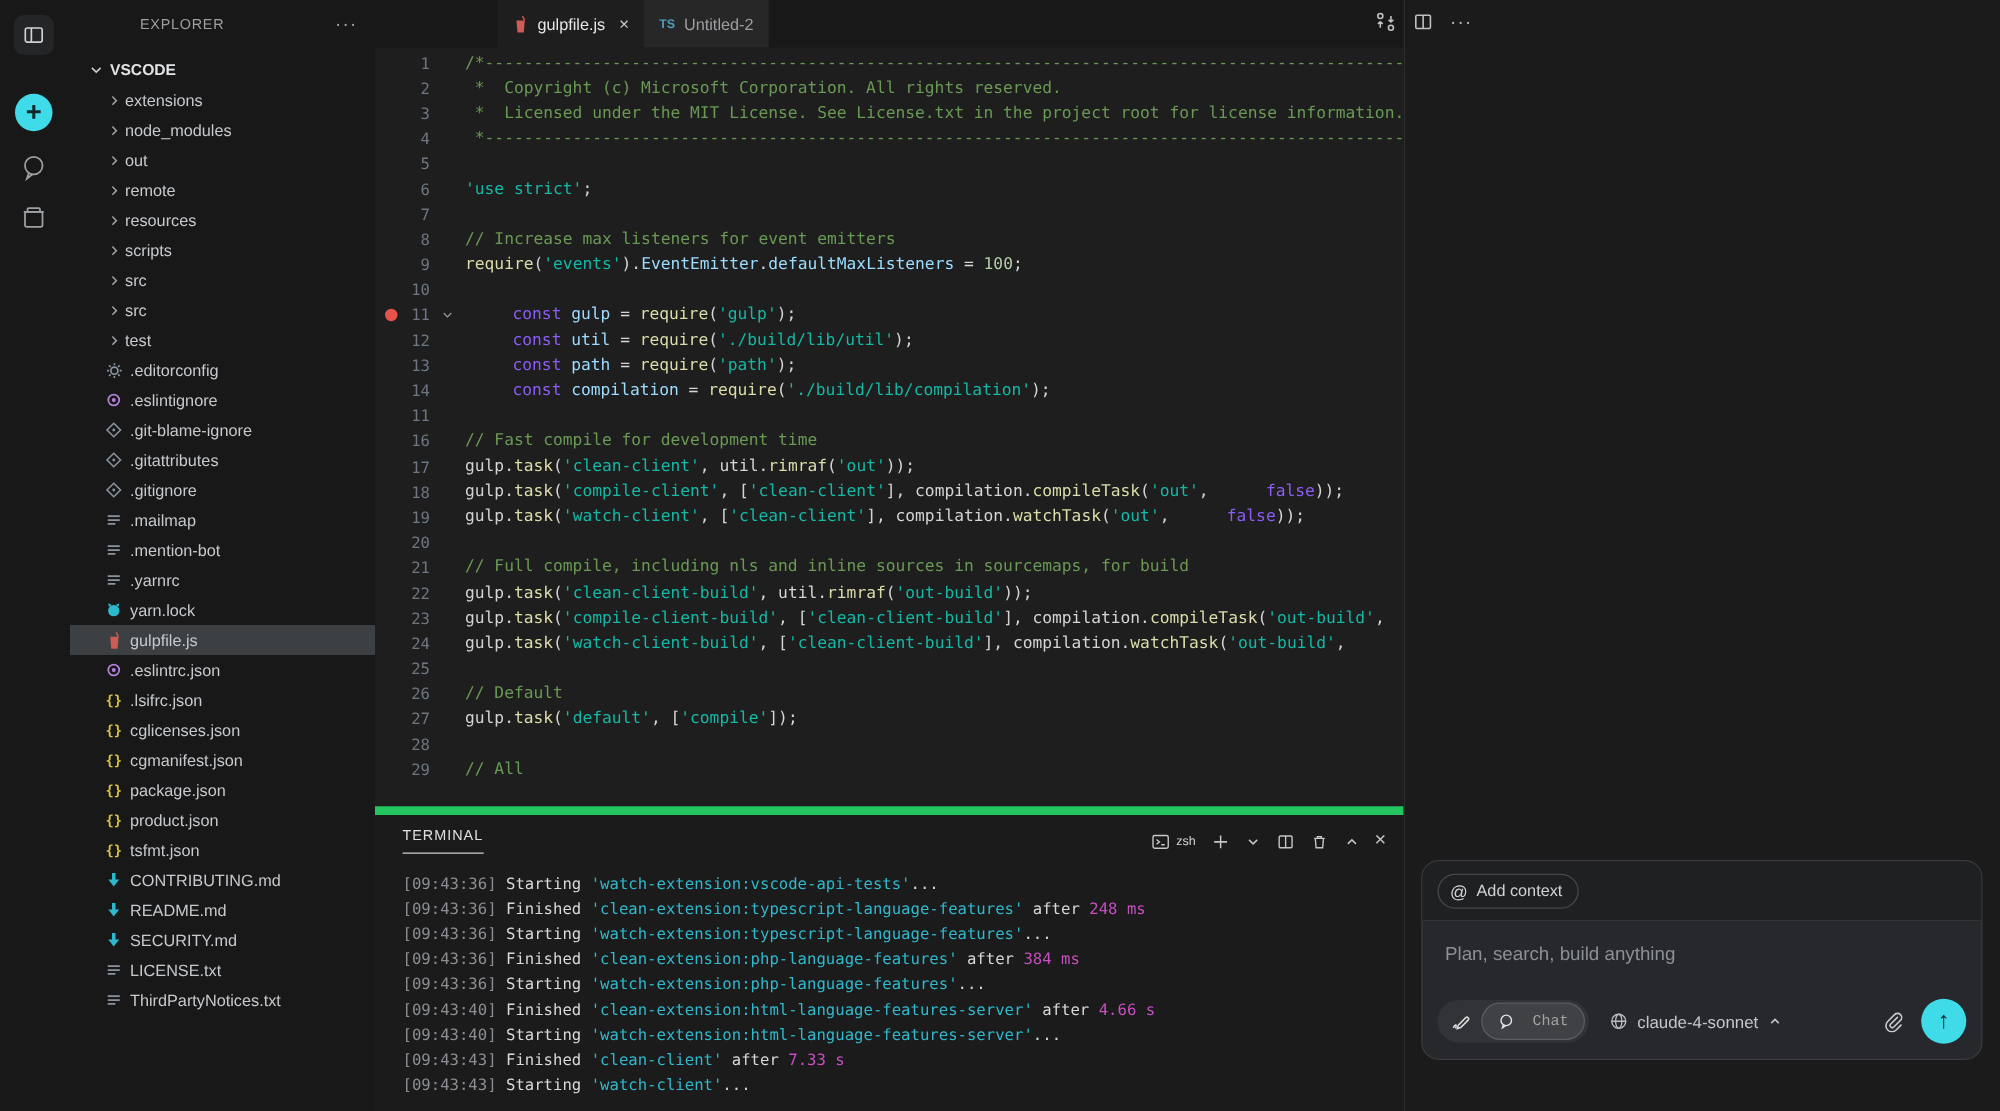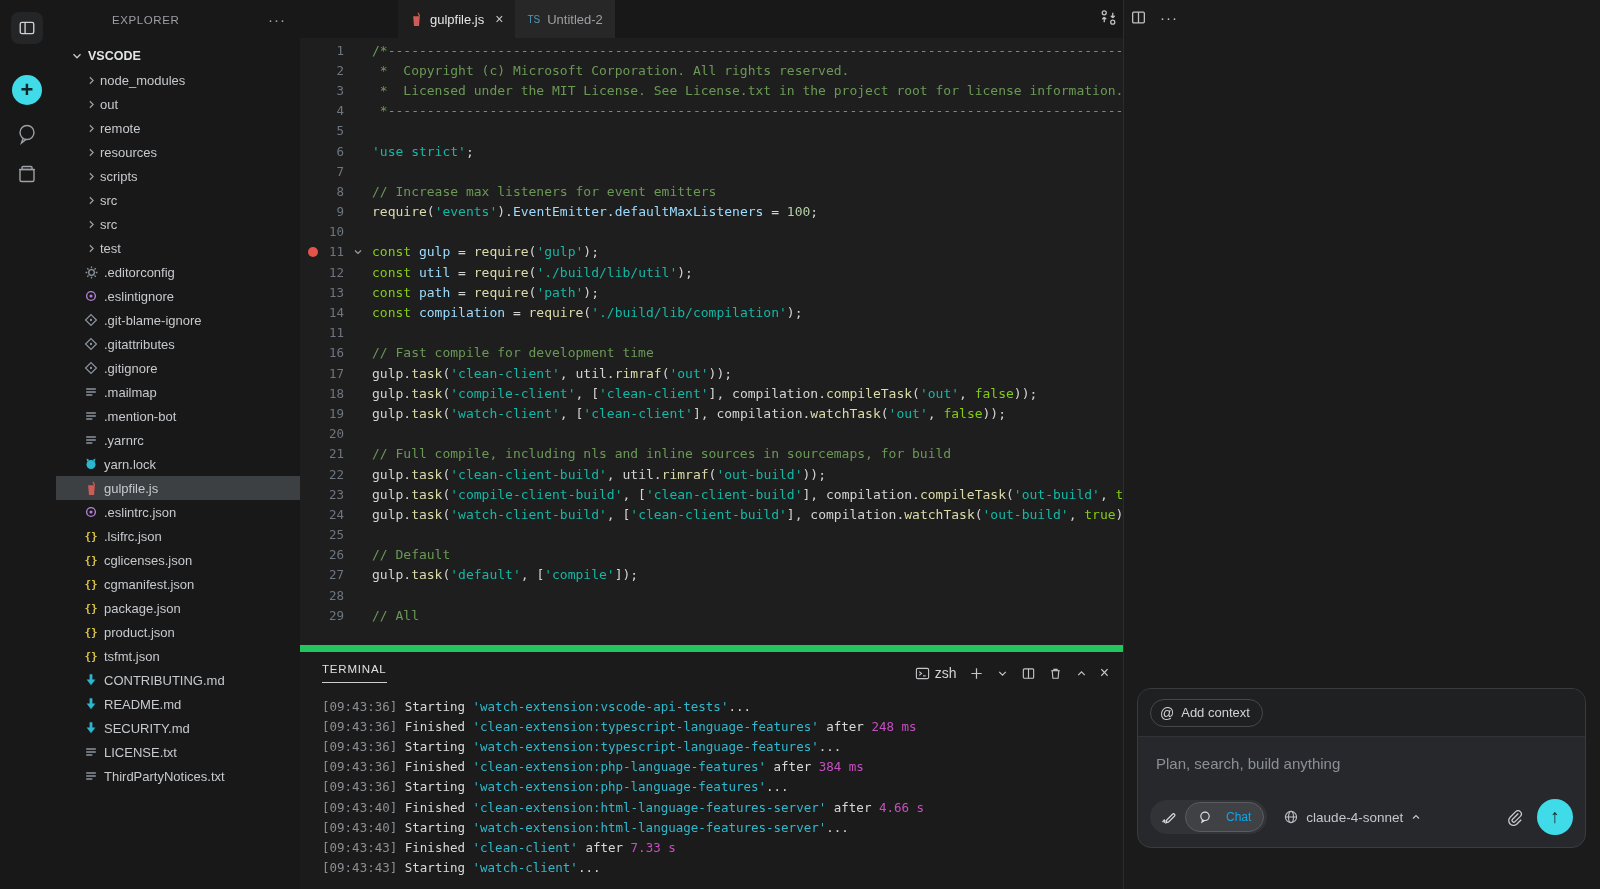--- a/index.html
+++ b/index.html
@@ -24,71 +24,71 @@
   #explorer-title{font-size:11.5px;letter-spacing:.6px;color:#9d9fa3;margin-left:36px;}
   #explorer-menu{color:#a8aaad;font-size:15px;letter-spacing:1px;cursor:pointer;line-height:10px;}
   #tree{position:absolute;left:0;top:44px;right:0;}
   .root-row{display:flex;align-items:center;height:24px;padding-left:14px;font-weight:700;font-size:12.5px;color:#e2e4e6;cursor:pointer;}
   .root-row .icon{margin-right:4px;}
   .tree-row{display:flex;align-items:center;height:24px;padding-left:26px;font-size:13px;color:#c6c9cd;cursor:pointer;white-space:nowrap;}
   .tree-row.selected{background:#3d4043;}
   .tree-row .twirl{width:18px;color:#9da0a5;}
   .tree-row .ficon{width:18px;margin-right:4px;}
   .json-glyph{font-family:"DejaVu Sans Mono",monospace;font-size:11px;font-weight:700;color:#d9c247;}
-  .ts-glyph{font-family:"Liberation Sans",sans-serif;font-size:10px;font-weight:400;color:#519aba;}
+  .ts-glyph{font-family:"Liberation Sans",sans-serif;font-size:10px;font-weight:700;color:#519aba;}
 
   
   #editor-group{position:absolute;left:300px;top:0;width:823px;height:645px;background:#1e1e1e;}
   #tabbar{position:absolute;left:0;top:0;width:100%;height:38px;background:#181818;display:flex;}
   .tab{display:flex;align-items:center;gap:7px;padding:0 12px;height:38px;font-size:13px;cursor:pointer;}
   .tab.active{background:#1e1e1e;color:#e6e6e6;}
   .tab.inactive{background:#272727;color:#9d9fa3;}
   .tab .close{color:#c8c8c8;font-size:14px;margin-left:4px;cursor:pointer;}
   #tab-spacer{width:98px;background:#181818;}
   #code{position:absolute;left:0;top:40px;width:100%;height:605px;overflow:hidden;}
   .code-line{position:relative;display:flex;height:20.2px;align-items:center;white-space:pre;}
   .gutter{width:44px;text-align:right;color:#6e7681;font-size:12.5px;flex:0 0 auto;}
   .foldcol{width:28px;flex:0 0 auto;display:flex;align-items:center;justify-content:center;color:#9da0a5;}
   .bp{position:absolute;left:8px;top:50%;margin-top:-5px;width:10px;height:10px;border-radius:50%;background:#e5534b;}
   .src{font-family:"DejaVu Sans Mono",monospace;font-size:13px;white-space:pre;}
-  .tk-cm{color:#6a9955;} .tk-st{color:#14b8a6;} .tk-kw{color:#84cc16;}
+  .tk-cm{color:#6a9955;} .tk-st{color:#14b8a6;} .tk-kw{color:#8b5cf6;margin-left:38px;}
   .tk-vr{color:#9cdcfe;} .tk-fn{color:#dcdcaa;} .tk-pl{color:#d4d4d4;} .tk-nm{color:#b5cea8;}
 
   
   #editor-actions{position:absolute;left:1100px;top:9px;display:flex;gap:13px;align-items:center;color:#bfc1c4;z-index:5;}
   #editor-actions .icon{cursor:pointer;}
   .dots{font-size:15px;letter-spacing:1px;color:#bfc1c4;cursor:pointer;line-height:10px;}
 
   
   #terminal{position:absolute;left:300px;top:645px;width:823px;height:244px;background:#1b1b1b;border-top:7px solid #22c55e;}
   #term-header{position:absolute;left:22px;top:8px;right:14px;height:26px;display:flex;align-items:center;}
   #term-title{font-size:11.5px;letter-spacing:.8px;color:#e0e0e0;border-bottom:1.5px solid #cfcfcf;padding-bottom:7px;cursor:pointer;}
   #term-actions{margin-left:auto;display:flex;align-items:center;gap:12px;color:#c3c5c8;}
   #term-actions .icon{cursor:pointer;}
   #shell-badge{display:flex;align-items:center;gap:5px;cursor:pointer;}
-  #shell-label{font-size:14px;color:#d0d2d4;}
+  #shell-label{font-size:10px;color:#d0d2d4;}
   .xmark{font-size:16px;color:#c3c5c8;cursor:pointer;}
   #term-body{position:absolute;left:22px;top:44px;right:6px;bottom:8px;overflow:hidden;}
   .term-line{height:20.2px;font-family:"DejaVu Sans Mono",monospace;font-size:12.5px;white-space:pre;display:flex;align-items:center;}
   .tm-ts{color:#8b8e92;} .tm-tx{color:#d6d8da;} .tm-tn{color:#30b8cd;} .tm-du{color:#c64fc0;}
   #term-scrollbar{position:absolute;left:0;right:0;bottom:0;height:5px;background:#4a4d50;}
 
   
   #chat-panel{position:absolute;left:1123px;top:0;width:477px;height:889px;background:#1b1b1b;border-left:1px solid #2c2c2c;}
   #chat-box{position:absolute;left:13px;top:688px;width:449px;height:160px;background:#27282b;border:1px solid #3a3b3e;border-radius:14px;box-sizing:border-box;}
   #chat-box-top{height:47px;background:#1f2022;border-bottom:1px solid #323335;border-radius:13px 13px 0 0;display:flex;align-items:center;padding:0 12px;}
   #add-context{display:flex;align-items:center;gap:7px;border:1px solid #46484c;border-radius:999px;padding:5px 12px 5px 9px;cursor:pointer;}
   #add-context .at{font-size:14px;color:#d0d2d6;}
   #add-context-label{font-size:13px;color:#d0d2d6;}
   #chat-input-row{padding:18px 16px 0 18px;}
   #chat-placeholder{font-size:15px;color:#8b9097;cursor:text;}
   #chat-bottom{position:absolute;left:12px;right:12px;bottom:12px;display:flex;align-items:center;}
   #mode-toggle{display:flex;align-items:center;background:#313337;border-radius:999px;height:34px;padding:0 3px 0 10px;cursor:pointer;}
   #mode-toggle .icon{margin-right:8px;color:#d8dadc;}
-  #mode-pill{display:flex;align-items:center;gap:6px;background:#3f4145;border:1px solid #5a5c60;border-radius:999px;height:28px;padding:0 12px;color:#0ea5e9;}
+  #mode-pill{display:flex;align-items:center;gap:6px;background:#3f4145;border:1px solid #5a5c60;border-radius:999px;height:28px;padding:0 12px;color:#a3a3a3;font-family:Liberation Mono, monospace;}
   #mode-label{font-size:12px;}
   #model-select{display:flex;align-items:center;gap:7px;margin-left:16px;color:#c3c7cd;cursor:pointer;}
   #model-label{font-size:13.5px;}
   #chat-attach{margin-left:auto;margin-right:14px;color:#c9cbcf;cursor:pointer;}
   #send-btn{width:36px;height:36px;border-radius:50%;display:flex;align-items:center;justify-content:center;
             color:#15272b;font-size:19px;font-weight:700;cursor:pointer;}
 </style>
 </head>
 <body>
 
@@ -131,20 +131,28 @@
     <div id="tree">
       <div class="root-row">
         <span class="icon">
           <svg width="14" height="14" viewBox="0 0 16 16" fill="none" stroke="#c6c9cd" stroke-width="1.5">
               <path d="M4 6 L8 10 L12 6"></path>
             </svg>
         </span>
         <span>VSCODE</span>
       </div>
       <div id="tree-items">
+          <div class="tree-row">
+            <span class="twirl icon">
+              <svg width="13" height="13" viewBox="0 0 16 16" fill="none" stroke="#9da0a5" stroke-width="1.5">
+                <path d="M6 4 L10 8 L6 12"></path>
+              </svg>
+            </span>
+            <span>extensions</span>
+          </div>
           <div class="tree-row">
             <span class="twirl icon">
               <svg width="13" height="13" viewBox="0 0 16 16" fill="none" stroke="#9da0a5" stroke-width="1.5">
                 <path d="M6 4 L10 8 L6 12"></path>
               </svg>
             </span>
             <span>node_modules</span>
           </div>
           <div class="tree-row">
             <span class="twirl icon">

